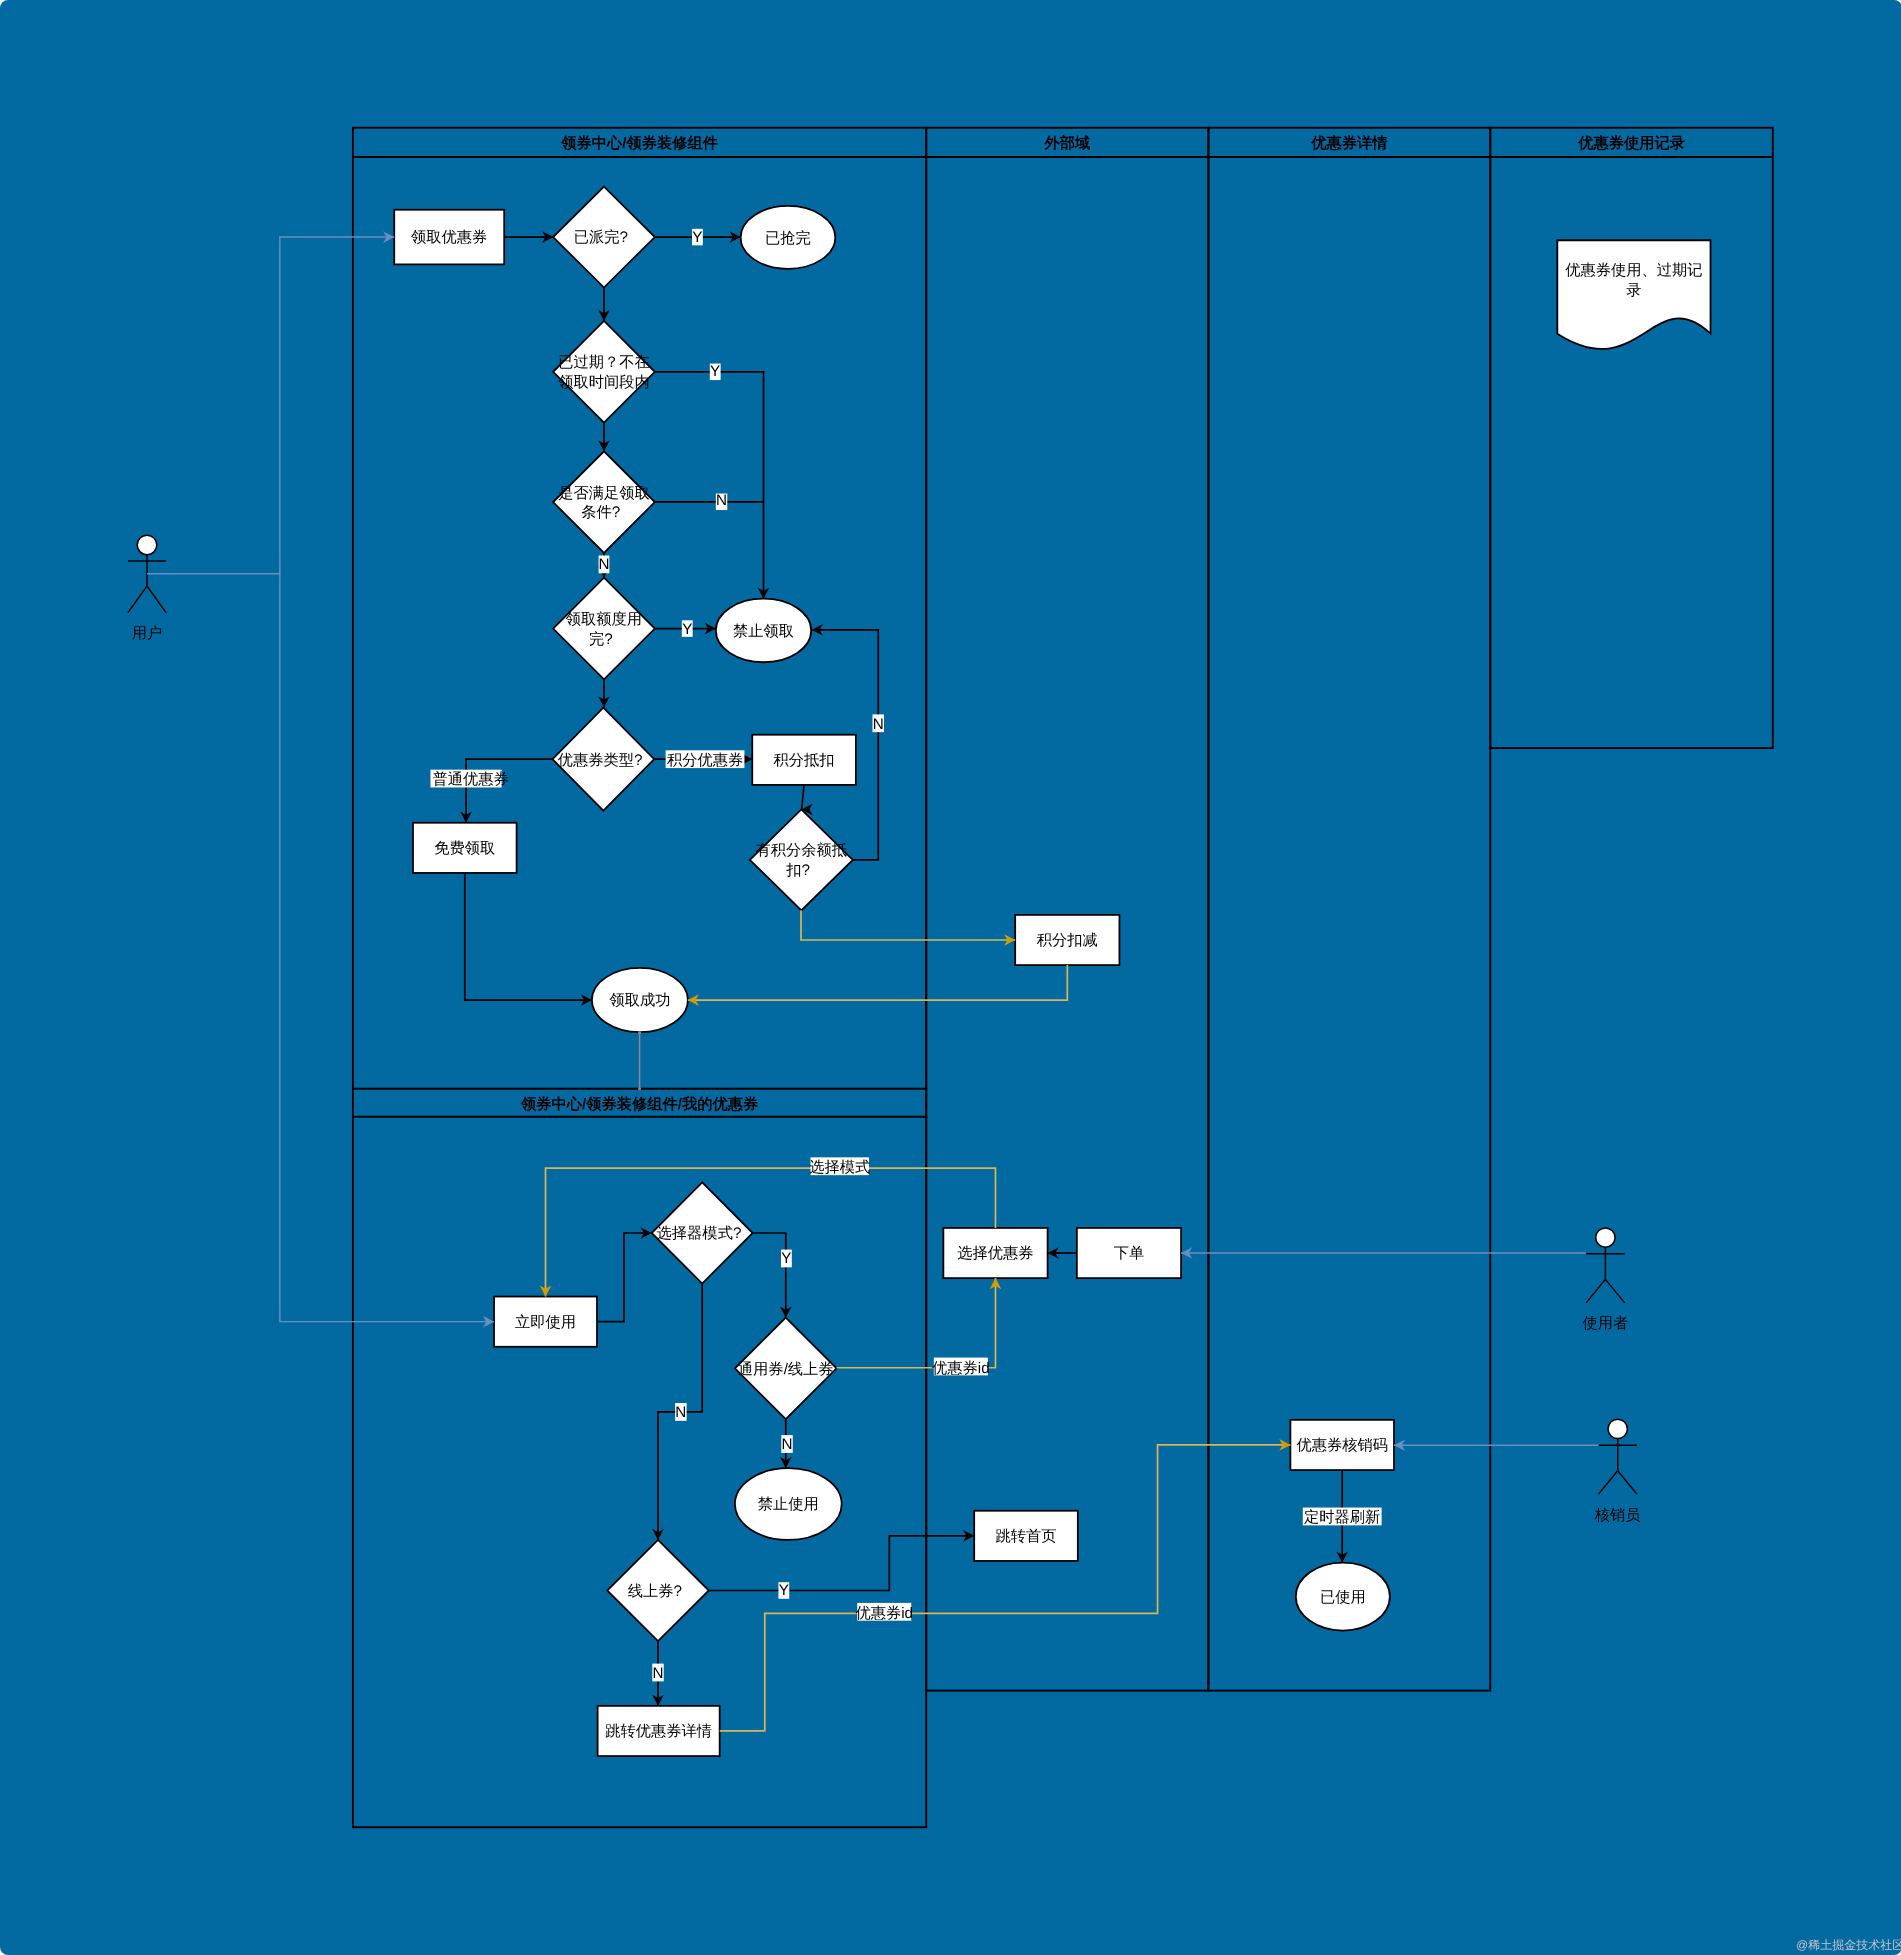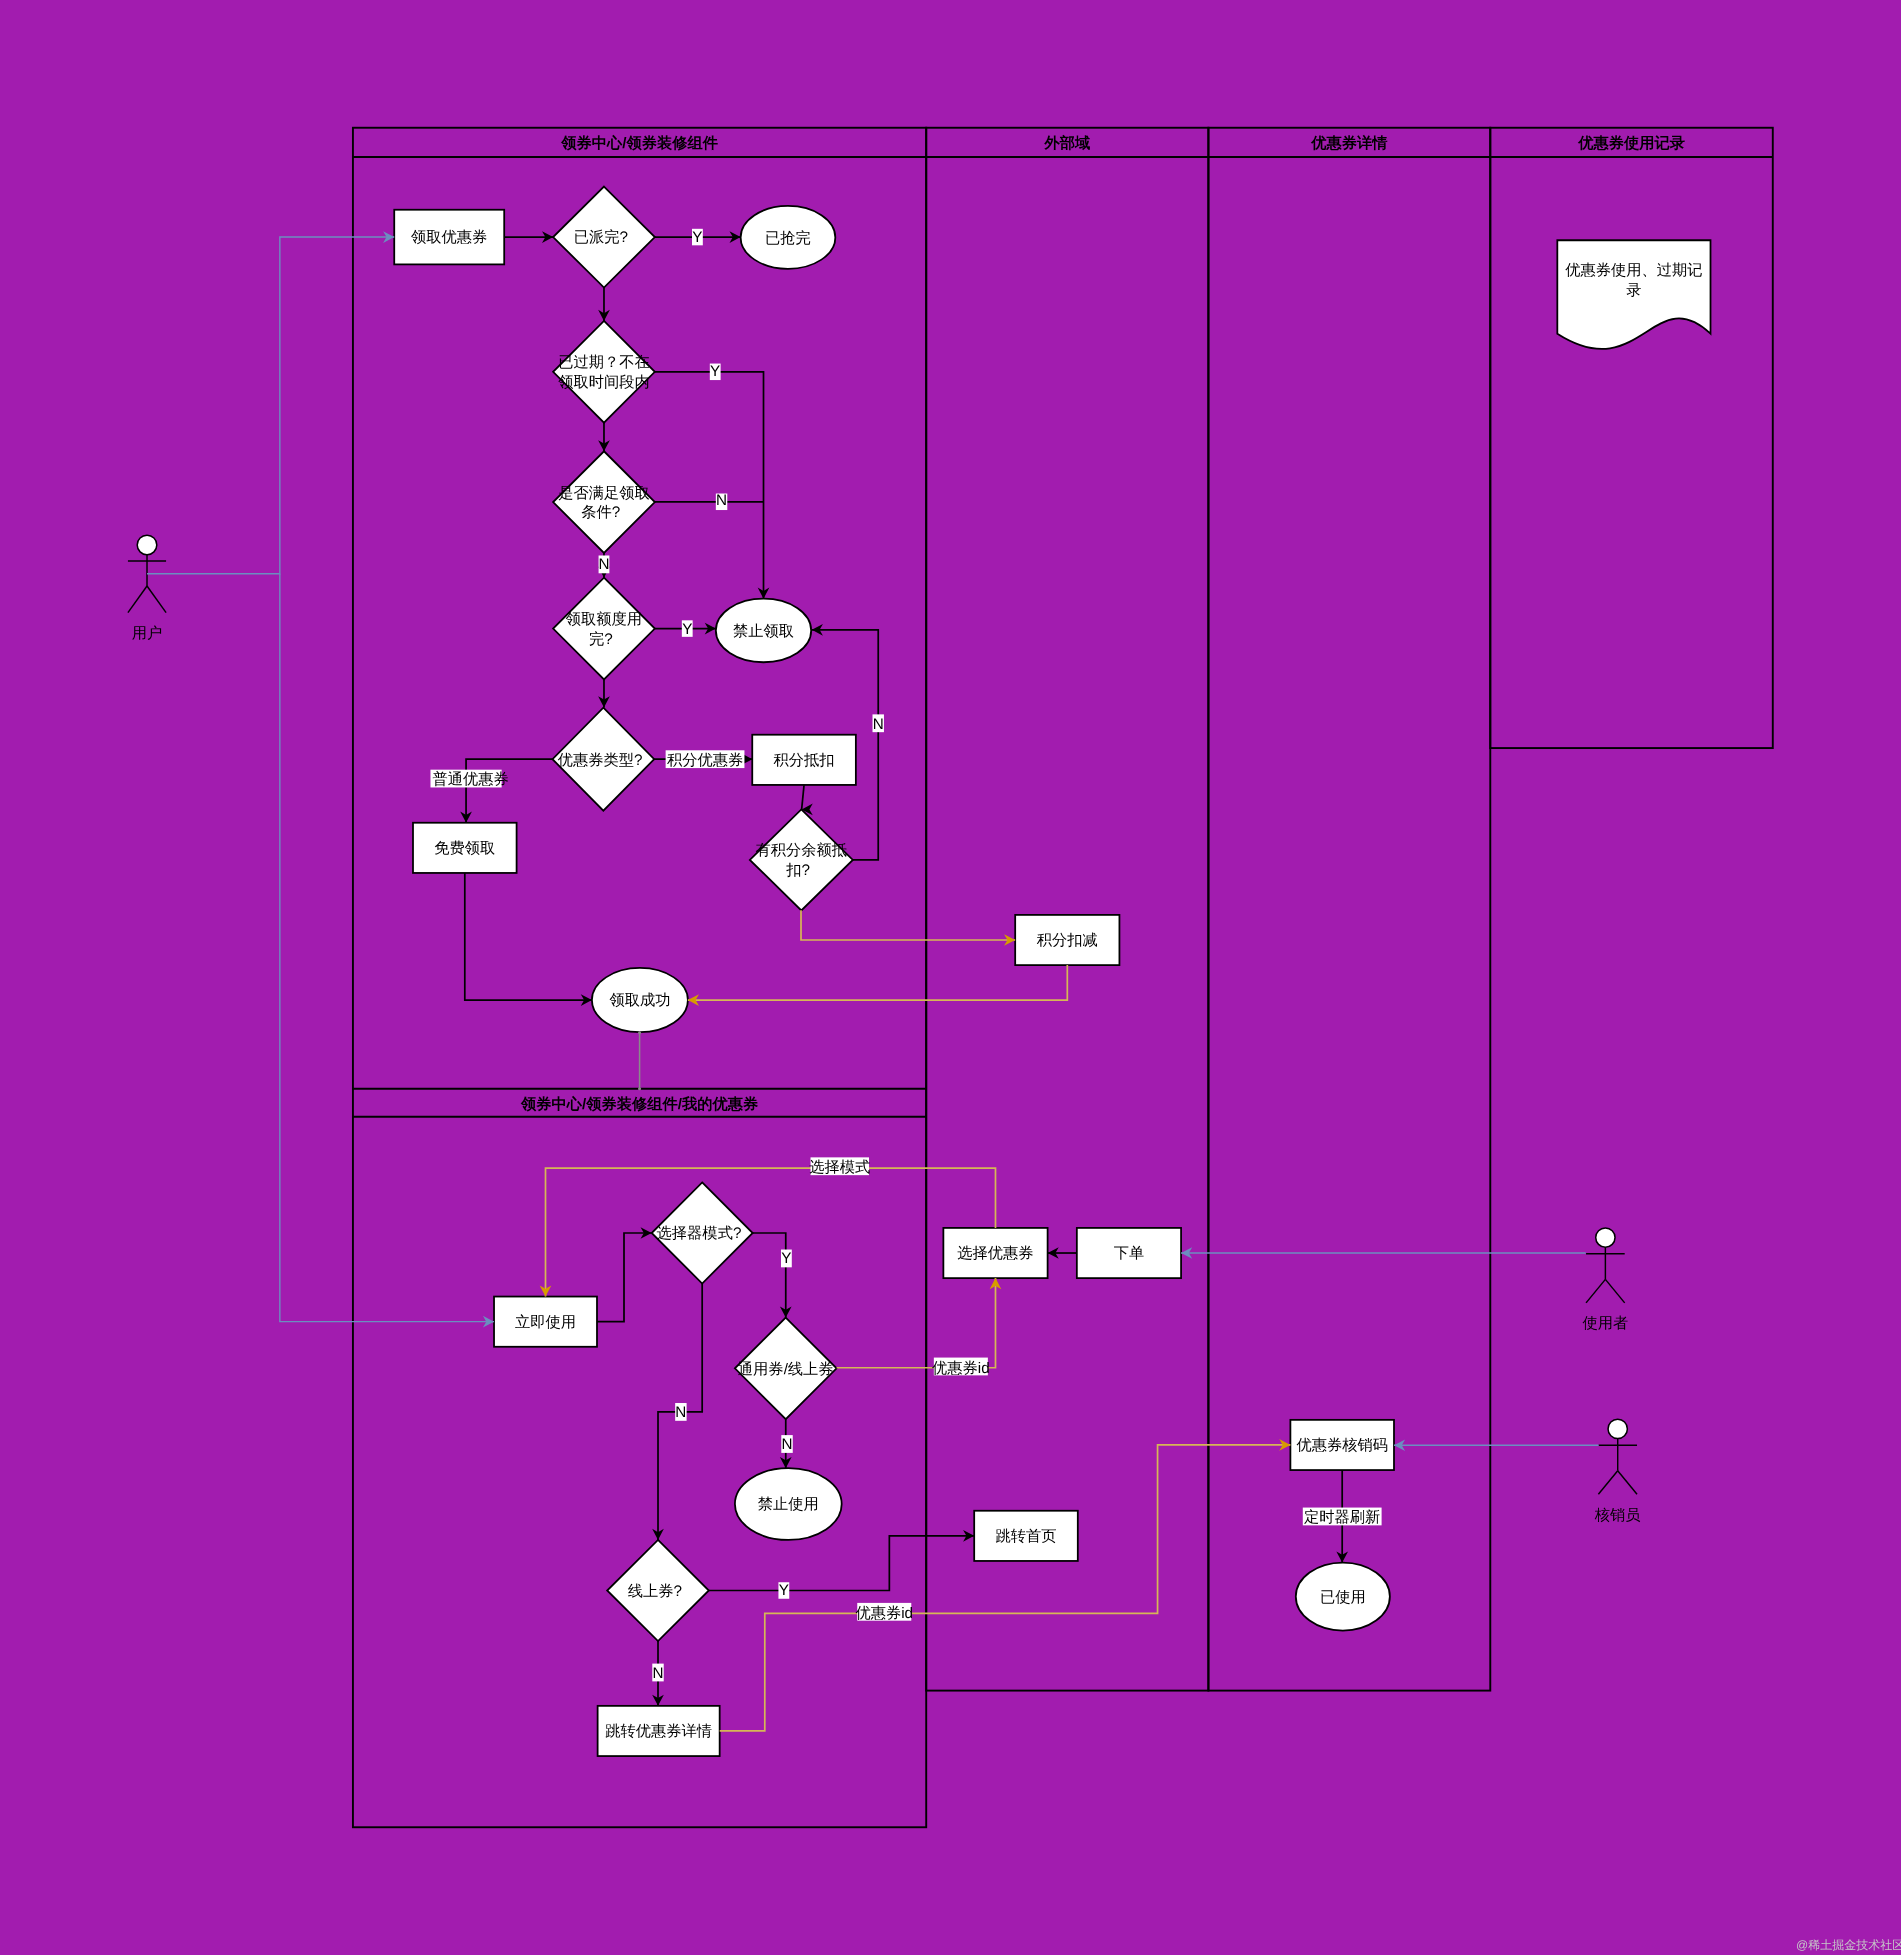--- a/index.html
+++ b/index.html
@@ -1,21 +1,21 @@
 <!DOCTYPE html>
 <html style="font-size:10.2px"><head>
 <meta charset="utf-8">
 <title>coupon-flowchart</title>
 <style>
   html,body{margin:0;padding:0;background:#ffffff;}
   body{width:1902px;height:1955px;overflow:hidden;
        -webkit-font-smoothing:antialiased;text-rendering:geometricPrecision;
        font-family:"Liberation Sans","DejaVu Sans",sans-serif;}
-  #stage{position:relative;width:1902px;height:1955px;background:#a21caf;
-         will-change:transform;transform:translateZ(0);}
+  #stage{position:relative;width:1902px;height:1955px;background:#0369a1;
+         will-change:transform;transform:translateZ(0);border-radius:8px;}
   svg{position:absolute;left:0;top:0;}
   .lbl{font-family:"Liberation Sans","DejaVu Sans",sans-serif;}
   .wm{position:absolute;left:1796px;top:1938px;color:#c6c6c9;font-size:12px;line-height:15.3px;white-space:nowrap;}
 </style>
 </head>
 <body>
 
 <div id="stage">
   <svg id="chart" width="1902" height="1955" viewBox="0 0 2992 3076">
       <rect x="555" y="201" width="902" height="2674" fill="none" stroke="#000000" stroke-width="3"></rect>

